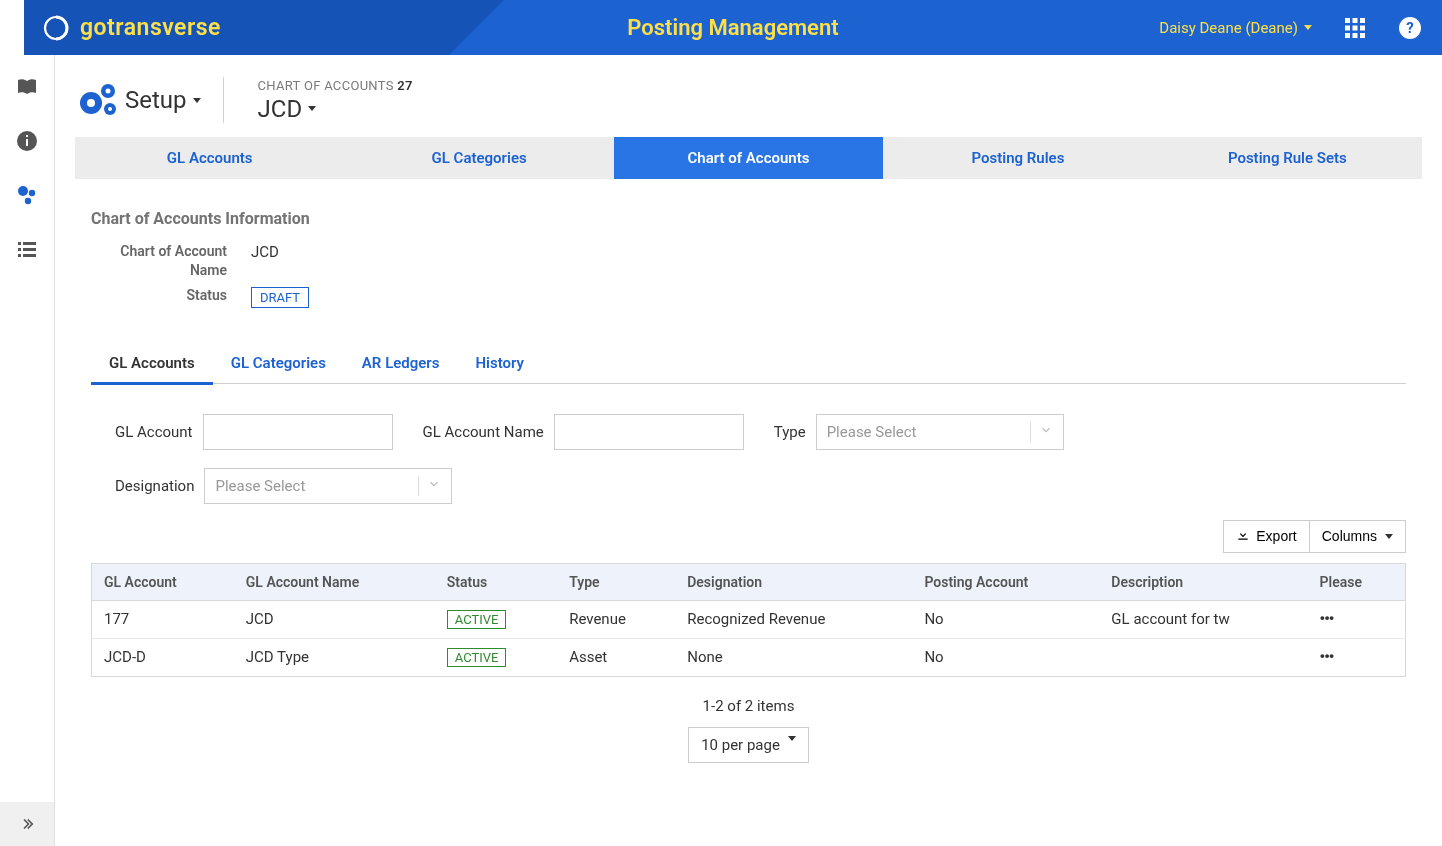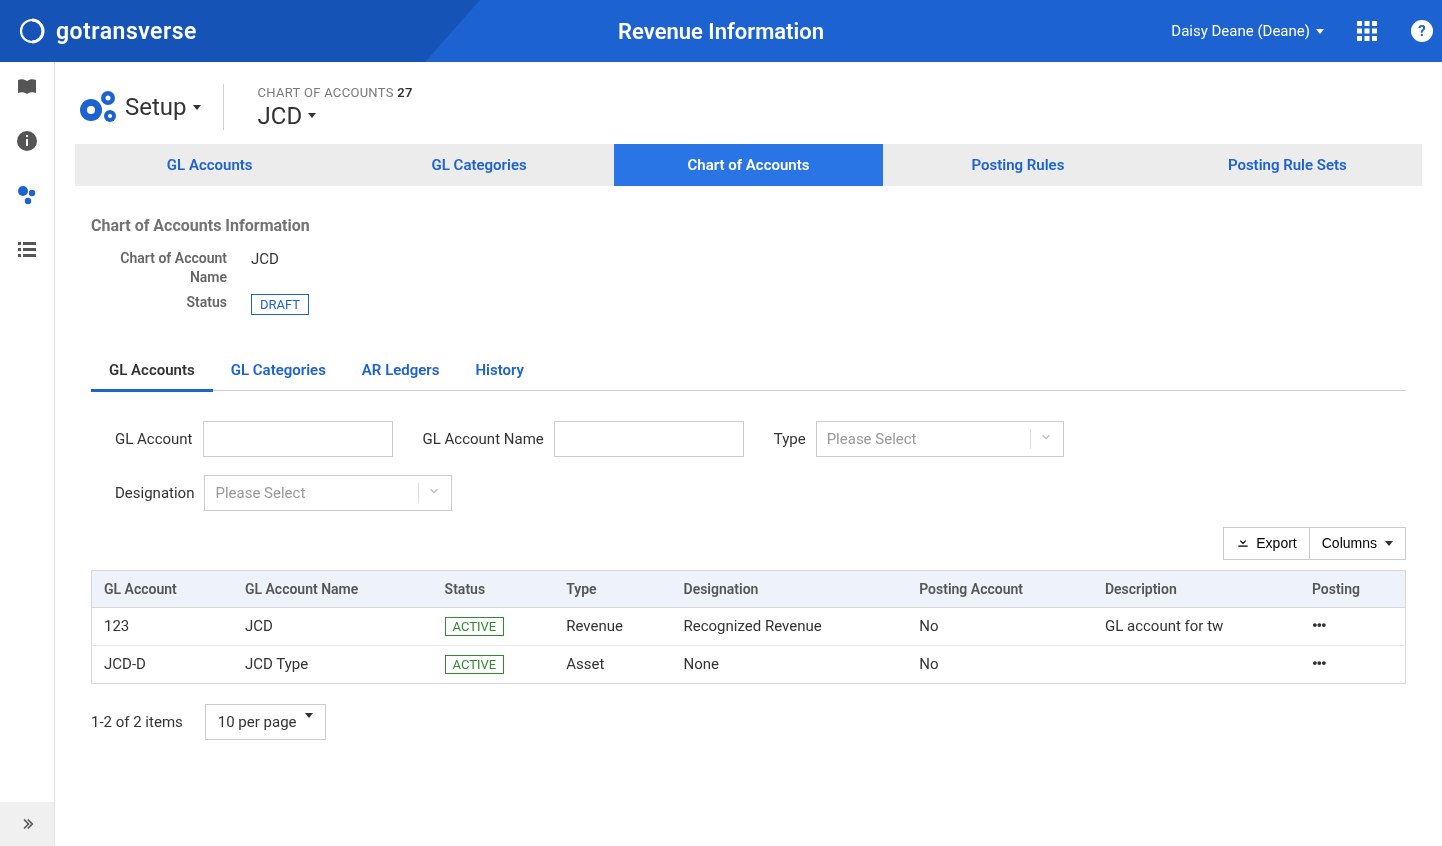--- a/index.html
+++ b/index.html
@@ -1,25 +1,25 @@
 <!DOCTYPE html>
 <html><head>
 <meta charset="utf-8">
 <style>
 * { box-sizing: border-box; margin: 0; padding: 0; }
 body { font-family: -apple-system, BlinkMacSystemFont, "Segoe UI", Roboto, Arial, sans-serif; font-size: 14px; color: #333; background: #fff; }
 
 
-.topbar { height: 62px; background: #1c62d1; display: flex; align-items: center; color: #ffffff; position: relative; }
+.topbar { height: 55px; background: #1c62d1; display: flex; align-items: center; color: #fde047; position: relative; margin-left: 24px; }
 .topbar-left { display: flex; align-items: center; padding: 0 18px; height: 100%; position: relative; z-index: 2; }
 .topbar-left-bg { position: absolute; left: 0; top: 0; width: 480px; height: 100%; background: #1553b6; clip-path: polygon(0 0, 100% 0, calc(100% - 55px) 100%, 0 100%); z-index: 1; }
 .logo-icon { width: 28px; height: 28px; margin-right: 10px; }
 .logo-text { font-size: 23px; font-weight: 600; letter-spacing: 0.5px; }
 .topbar-title { position: absolute; left: 50%; transform: translateX(-50%); font-size: 22px; font-weight: 600; z-index: 2; }
-.topbar-right { margin-left: auto; display: flex; align-items: center; padding-right: 8px; gap: 31px; z-index: 2; }
+.topbar-right { margin-left: auto; display: flex; align-items: center; padding-right: 20px; gap: 31px; z-index: 2; }
 .user-menu { font-size: 15px; cursor: pointer; display: flex; align-items: center; gap: 4px; }
 .apps-icon, .help-icon { width: 24px; height: 24px; cursor: pointer; display: flex; align-items: center; justify-content: center; }
 .caret-down { display:inline-block; width:0; height:0; border-left:4px solid transparent; border-right:4px solid transparent; border-top:5px solid currentColor; vertical-align: middle; margin-left: 2px;}
 
 
 .leftrail { position: fixed; left: 0; top: 55px; bottom: 0; width: 55px; border-right: 1px solid #e0e0e0; background: #fff; display: flex; flex-direction: column; align-items: center; padding-top: 20px; gap: 30px; }
 .leftrail-item { width: 24px; height: 24px; color: #555; cursor: pointer; display:flex; align-items:center; justify-content:center; }
 .leftrail-item.active { color: #1c62d1; }
 .leftrail-footer { margin-top: auto; width: 100%; height: 44px; background: #f0f0f0; display: flex; align-items: center; justify-content: center; color: #555; cursor: pointer; }
 
@@ -71,39 +71,39 @@
 
 
 .tbl-wrap { padding: 0 36px; }
 table.data { width: 100%; border-collapse: collapse; border: 1px solid #d8d8d8; }
 table.data th { background: #eef3fb; text-align: left; padding: 10px 12px; font-weight: 600; color: #555; border-bottom: 1px solid #d8d8d8; font-size: 14px; }
 table.data td { padding: 9px 12px; border-bottom: 1px solid #e8e8e8; font-size: 15px; color: #333; }
 table.data tr:last-child td { border-bottom: none; }
 .row-actions { font-weight: 900; letter-spacing: -1px; cursor: pointer; }
 
 
-.pager { display: flex; align-items: center; gap: 22px; padding: 20px 36px 30px 36px; }
+.pager { display: flex; align-items: center; gap: 12px; padding: 20px 36px 30px 36px; flex-direction: column; }
 .pager-info { font-size: 15px; color: #333; }
 .pager-select { border: 1px solid #ccc; padding: 8px 12px; font-size: 15px; cursor: pointer; display:inline-flex; align-items:flex-start; gap:6px;}
 </style>
 </head>
 <body>
 
 <div class="topbar">
   <div class="topbar-left-bg"></div>
   <div class="topbar-left">
     <span class="logo-icon">
       <svg viewBox="0 0 28 28" fill="none" stroke="#fff" stroke-width="2.2">
           <circle cx="14" cy="14" r="11"></circle>
           <path d="M14 3 A11 11 0 0 1 14 25" stroke-width="3"></path>
         </svg>
     </span>
     <span class="logo-text">gotransverse</span>
   </div>
-  <div class="topbar-title">Revenue Information</div>
+  <div class="topbar-title">Posting Management</div>
   <div class="topbar-right">
     <div class="user-menu">
       <span>Daisy Deane (Deane)</span>
       <span class="caret-down"></span>
     </div>
     <div class="apps-icon">
       <svg viewBox="0 0 24 24" fill="#fff">
           <rect x="2" y="2" width="5" height="5"></rect>
           <rect x="9.5" y="2" width="5" height="5"></rect>
           <rect x="17" y="2" width="5" height="5"></rect>
@@ -272,26 +272,26 @@
     <table class="data">
       <thead>
         <tr>
           <th>GL Account</th>
           <th>GL Account Name</th>
           <th>Status</th>
           <th>Type</th>
           <th>Designation</th>
           <th>Posting Account</th>
           <th>Description</th>
-          <th>Posting</th>
+          <th>Please</th>
         </tr>
       </thead>
       <tbody>
         <tr>
-          <td>123</td>
+          <td>177</td>
           <td>JCD</td>
           <td><span class="badge-active">ACTIVE</span></td>
           <td>Revenue</td>
           <td>Recognized Revenue</td>
           <td>No</td>
           <td>GL account for tw</td>
           <td><span class="row-actions">•••</span></td>
         </tr>
         <tr>
           <td>JCD-D</td>

